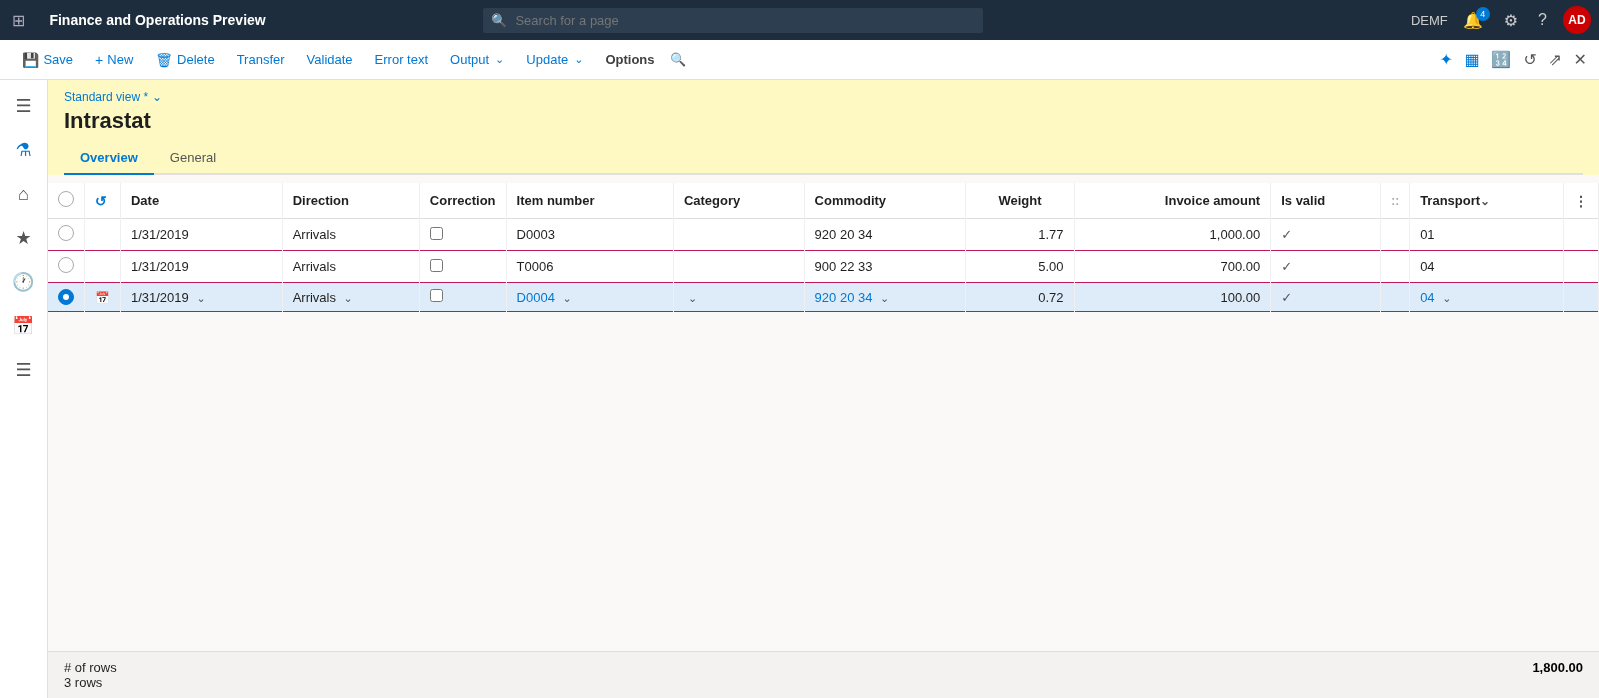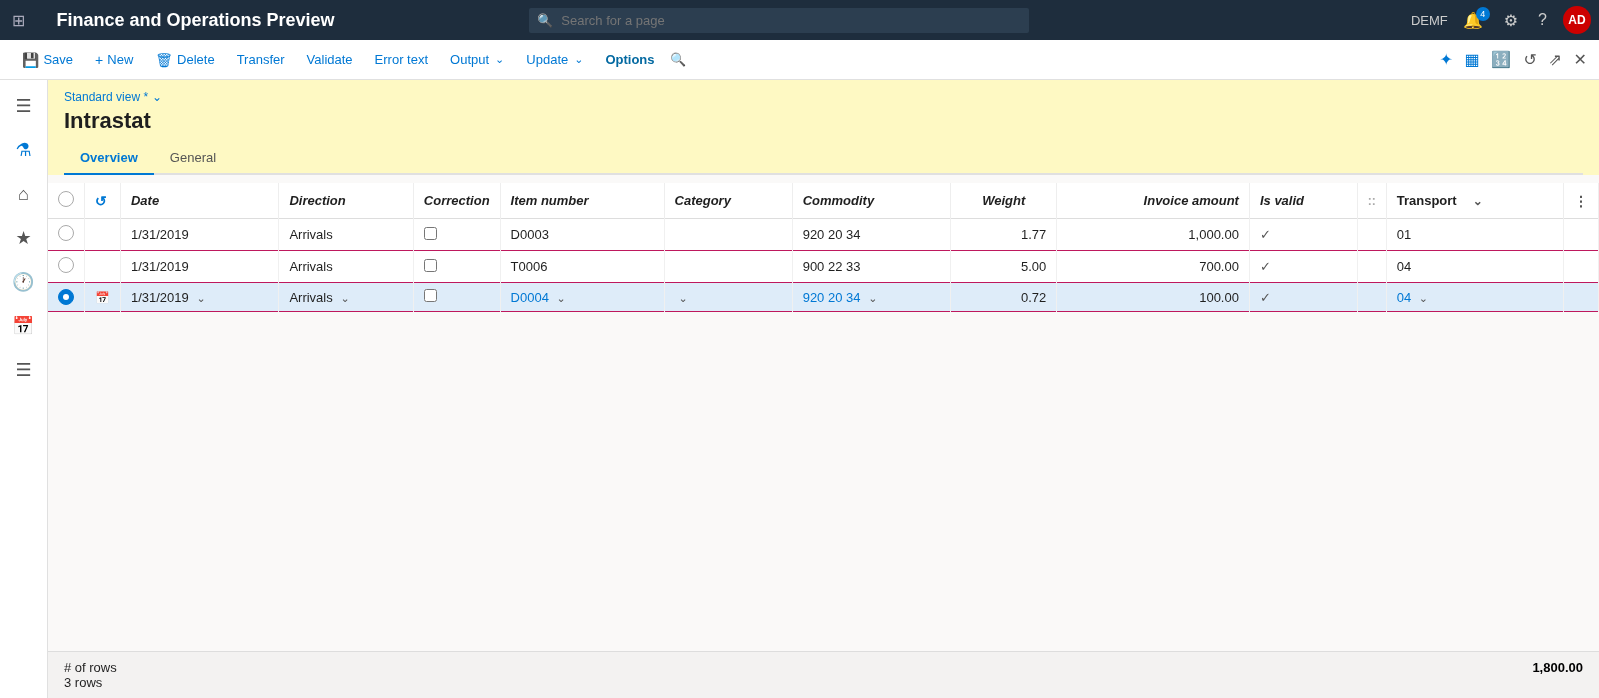--- a/index.html
+++ b/index.html
@@ -9,21 +9,21 @@
     .top-nav {
       display: flex;
       align-items: center;
       background: #1e2d3d;
       color: #fff;
       height: 40px;
       padding: 0 8px;
       gap: 8px;
     }
     .top-nav .app-grid-icon { color: #aab; font-size: 16px; cursor: pointer; padding: 4px; }
-    .top-nav .app-title { font-size: 18px; font-weight: 600; flex: 0 0 auto; margin-left: 19px; }
+    .top-nav .app-title { font-size: 14px; font-weight: 600; flex: 0 0 auto; margin-left: 12px; }
     .search-bar {
       flex: 1;
       max-width: 500px;
       margin: 0 auto;
       position: relative;
       display: flex;
       align-items: center;
     }
     .search-bar input {
       width: 100%;
@@ -216,21 +216,20 @@
       white-space: nowrap;
       border-right: 1px solid #eee;
       position: relative;
       user-select: none;
     }
     thead th.right { text-align: right; }
     thead th .th-inner {
       display: flex;
       align-items: center;
       gap: 4px;
-      font-style: italic;
     }
 
     tbody tr {
       background: #fff;
       border-bottom: 1px solid #be185d;
     }
     tbody tr.selected { background: #deecf9; }
     tbody td {
       padding: 6px 10px;
       color: #1f1f1f;
@@ -285,40 +284,40 @@
     .resize-handle {
       position: absolute;
       right: 0;
       top: 0;
       bottom: 0;
       width: 4px;
       cursor: col-resize;
     }
 
     .options-btn {
-      color: #0369a1;
+      color: #404040;
       font-weight: 600;
       font-size: 13px;
       align-items: flex-end;
     }
 
     .col-drag-icon {
       color: #aaa;
       font-size: 12px;
       cursor: grab;
     }
     .col-more-icon {
       color: #555;
       font-size: 14px;
       cursor: pointer;
     }
     .transport-header {
       display: flex;
       align-items: center;
-      gap: 16px;
+      gap: 0;
     }
 
     
     .link-text { color: #0078d4; cursor: pointer; }
 
     .selected-row-td { color: #0078d4; }
   </style>
 </head>
 <body>
 

